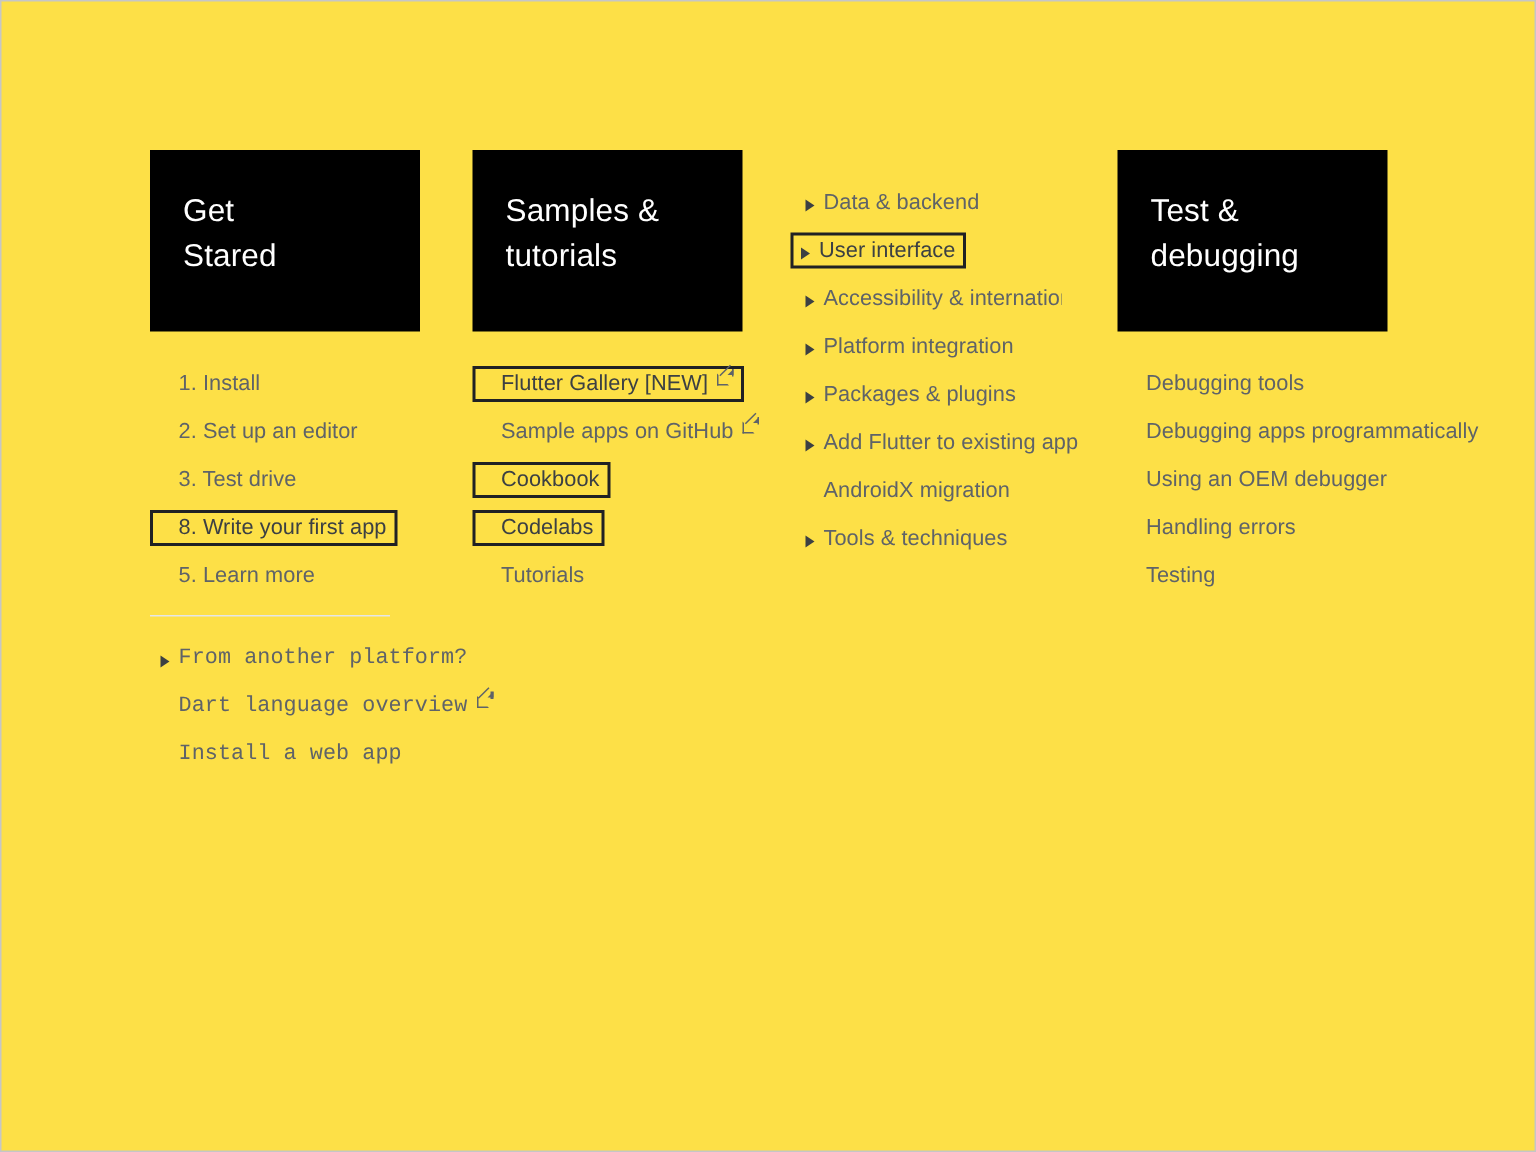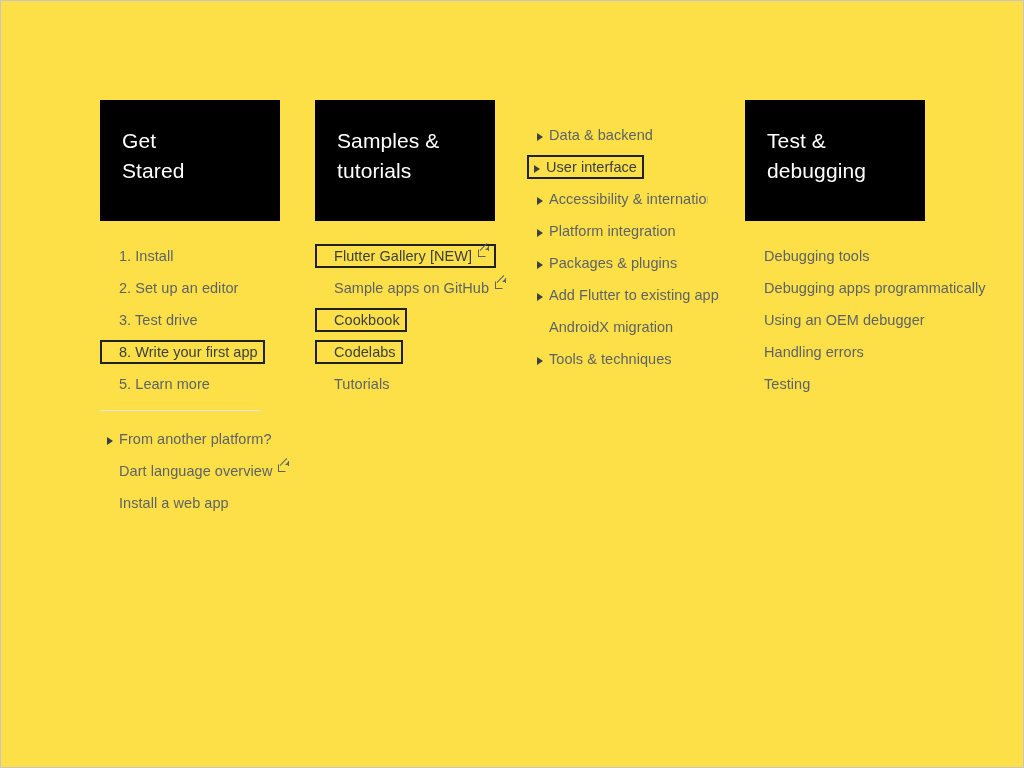--- a/index.html
+++ b/index.html
@@ -218,21 +218,21 @@
             </span>
           </li>
           <li class="link-row">
             <span class="link-box">
               <span class="bullet-slot"></span>
               <span class="link-text">5. Learn more</span>
             </span>
           </li>
         </ul>
         <div class="divider"></div>
-        <ul class="link-list" style="margin-top: 16px;">
+        <ul class="link-list" style="margin-top: 16px; font-family: Liberation Mono, monospace;">
           <li class="link-row">
             <span class="link-box">
               <span class="bullet-slot">
                 <span class="tri"></span>
               </span>
               <span class="link-text">From another platform?</span>
             </span>
           </li>
           <li class="link-row">
             <span class="link-box">

